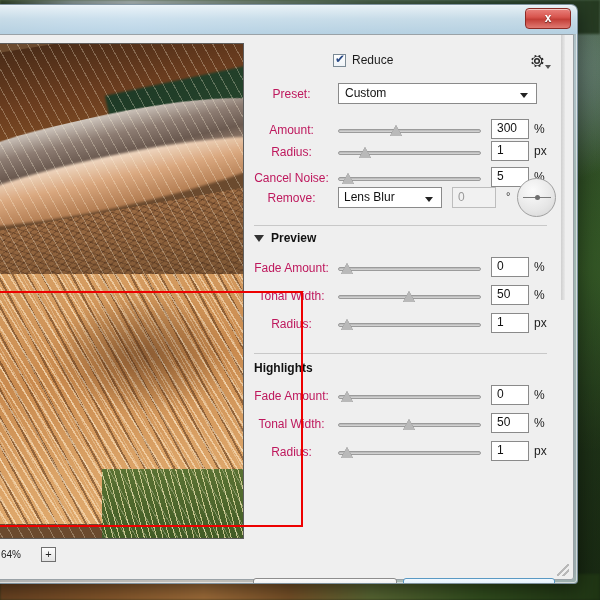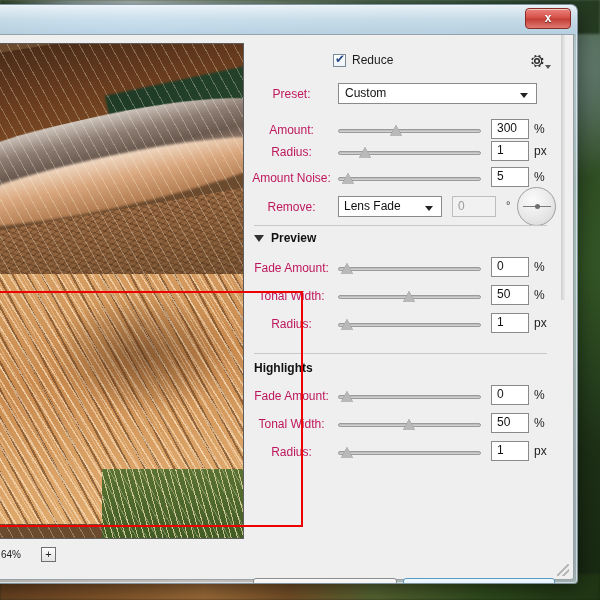--- a/index.html
+++ b/index.html
@@ -238,21 +238,21 @@
     border: 1px solid #8a8a8a; background: #fff;
     font-size: 12px; color: #111;
     padding: 1px 0 0 5px;
   }
   .unit {
     position: absolute; top: 0; height: 20px; line-height: 20px;
     font-size: 12px; color: #1c1c1c;
   }
 
   
-  #remove-row { top: 161px; height: 24px; }
+  #remove-row { top: 152px; height: 24px; }
   #remove-select {
     position: absolute; left: 89px; top: 0;
     width: 104px; height: 21px;
     background: #fff; border: 1px solid #8a8a8a;
     font-size: 12px; color: #111;
     padding: 2px 0 0 5px; cursor: pointer;
   }
   #angle-box {
     position: absolute; left: 203px; top: 0;
     width: 44px; height: 21px;
@@ -406,32 +406,32 @@
             <span class="unit" style="left: 285px;">%</span>
           </div>
           <div class="srow" style="top: 106px;">
             <span class="lbl lbl-main">Radius:</span>
             <div class="track" style="left: 89px; width: 143px;"></div>
             <div class="thumb" style="left: 109.8px;"></div>
             <div class="valbox" style="left: 242px;">1</div>
             <span class="unit" style="left: 285px;">px</span>
           </div>
           <div class="srow" style="top: 132px;">
-            <span class="lbl lbl-main">Amount Noise:</span>
+            <span class="lbl lbl-main">Cancel Noise:</span>
             <div class="track" style="left: 89px; width: 143px;"></div>
             <div class="thumb" style="left: 92.9px;"></div>
             <div class="valbox" style="left: 242px;">5</div>
             <span class="unit" style="left: 285px;">%</span>
           </div>
         </div>
 
       <div class="row" id="remove-row">
         <span class="lbl lbl-main">Remove:</span>
         <div id="remove-select">
-          <span>Lens Fade</span>
+          <span>Lens Blur</span>
           <span class="sel-caret"></span>
         </div>
         <div id="angle-box">0</div>
         <span id="deg-sign">°</span>
         <div id="angle-dial"></div>
       </div>
 
       <div class="sep" style="top:190px"></div>
 
       <div class="tri" style="top:200px"></div>

